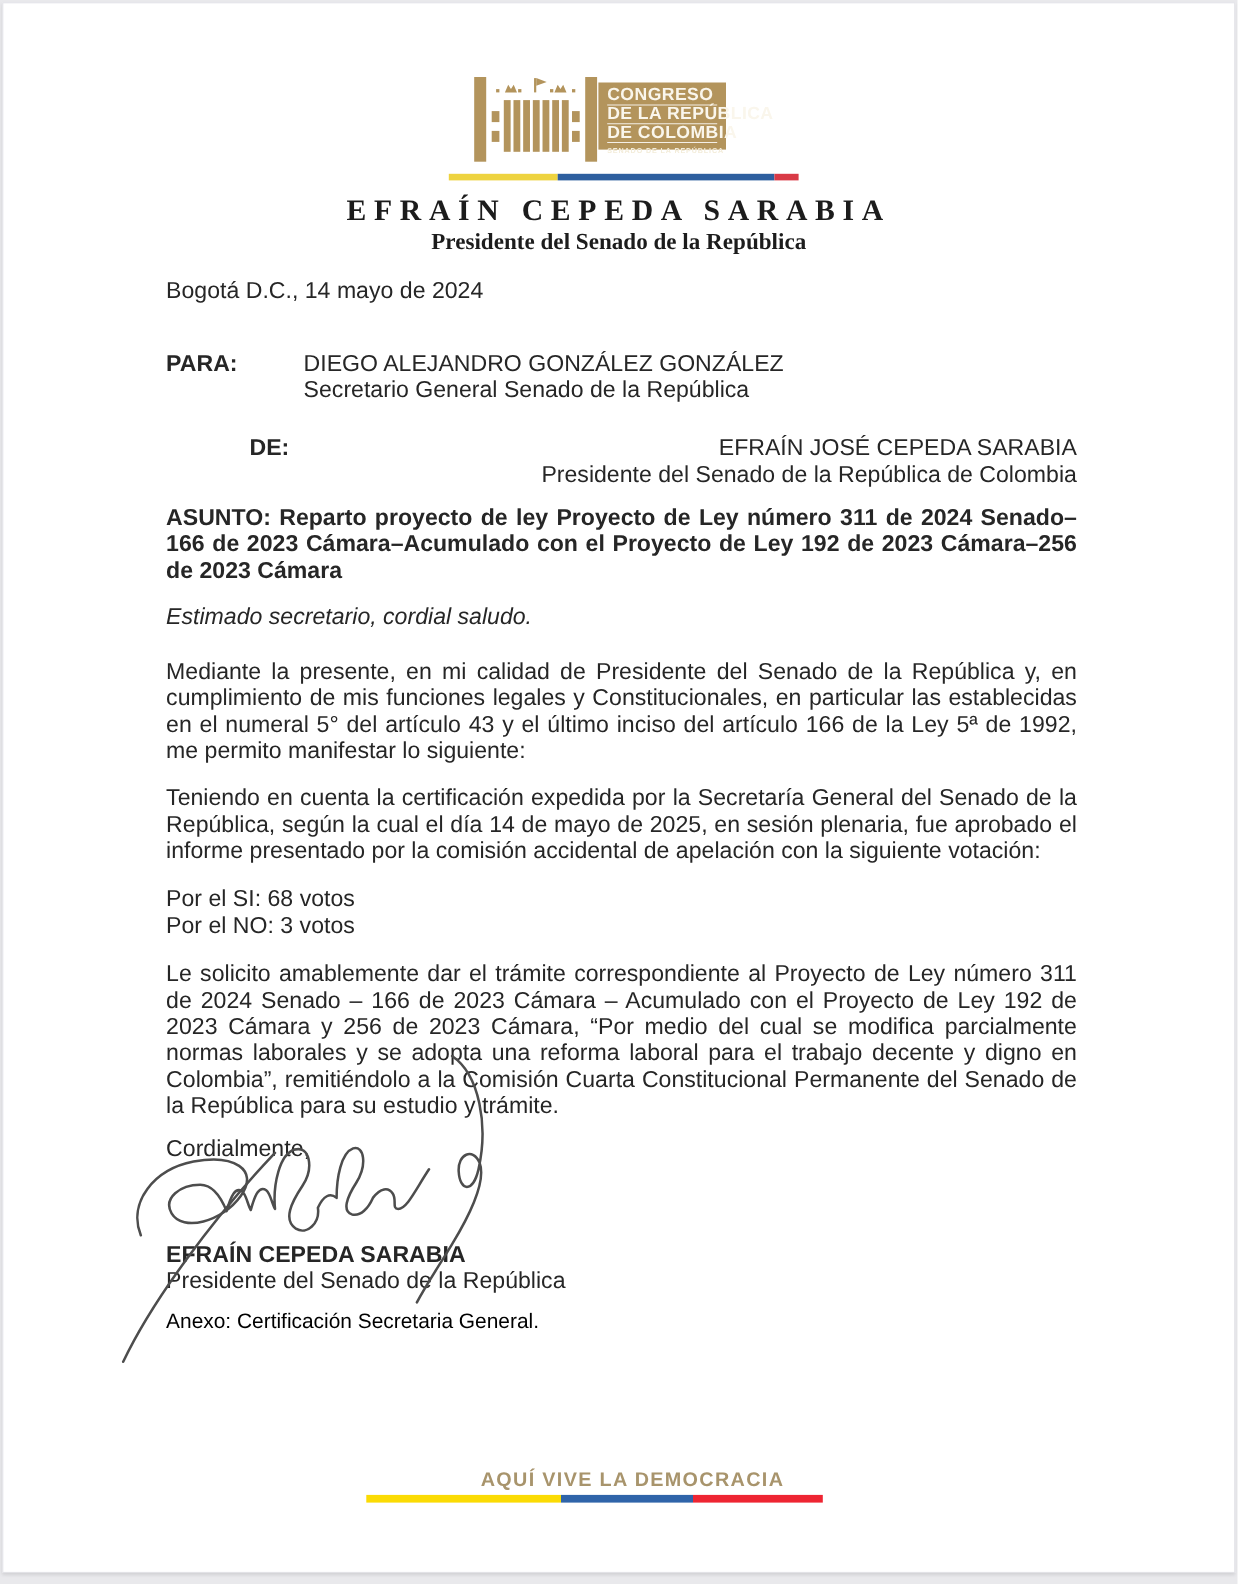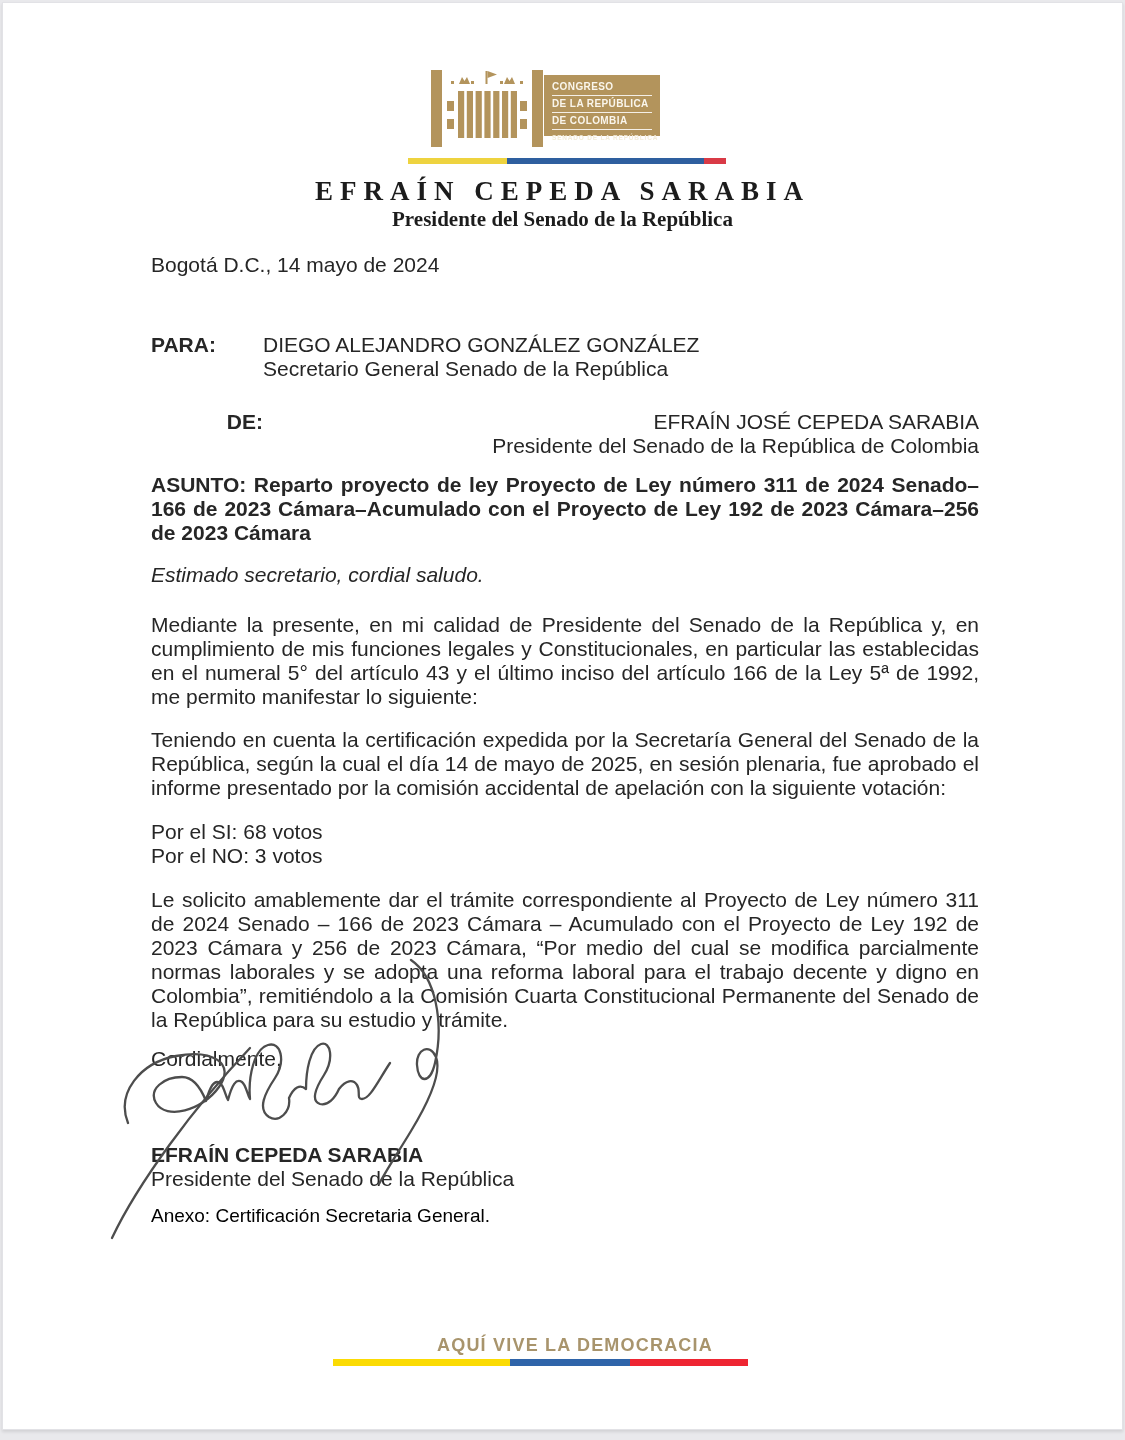--- a/index.html
+++ b/index.html
@@ -20,21 +20,21 @@
 
   
   .capitol-icon { position:absolute; left:428px; top:63px; }
   .logo-box {
     position:absolute; left:541px; top:72px;
     width:116px; height:61px;
     padding:5px 8px 3px 8px;
   }
   .logo-box .line {
     color:#faf6ec;
-    font-size:10px; font-weight:700; letter-spacing:.4px;
+    font-size:16px; font-weight:700; letter-spacing:.4px;
     line-height:14px;
     border-bottom:1px solid rgba(255,255,255,.85);
     padding-bottom:1px; margin-bottom:1px;
     white-space:nowrap;
   }
   .logo-box .subline {
     color:#f3ecd9;
     font-size:6.5px; font-weight:700; letter-spacing:.8px;
     padding-top:3px; white-space:nowrap;
   }
@@ -62,23 +62,23 @@
     font-family:"Liberation Serif", serif;
     font-size:21px; font-weight:700;
     color:#1c1c1c;
   }
 
   
   .letter {
     position:absolute; left:148px; top:250px; width:828px;
     font-size:21px; line-height:24px; color:#262626;
   }
-  .date { margin-bottom:56px; }
+  .date { margin-bottom:42px; }
   .addr-row { display:grid; grid-template-columns:112px 1fr;text-align:right; }
-  .addr-row.para { margin-bottom:29px; }
+  .addr-row.para { margin-bottom:29px;gap:13px; }
   .addr-row.de   { margin-bottom:15px; }
   .addr-label { font-weight:700; }
   .addr-name  { font-weight:400; }
   .subject { font-weight:700; text-align:justify; margin-bottom:18px; }
   .greeting { margin-bottom:26px;font-style:italic; }
   .para { text-align:justify; }
   .p1 { margin-bottom:19px; }
   .p2 { margin-bottom:20px; }
   .votes { margin-bottom:20px; }
   .p3 { margin-bottom:15px; }

